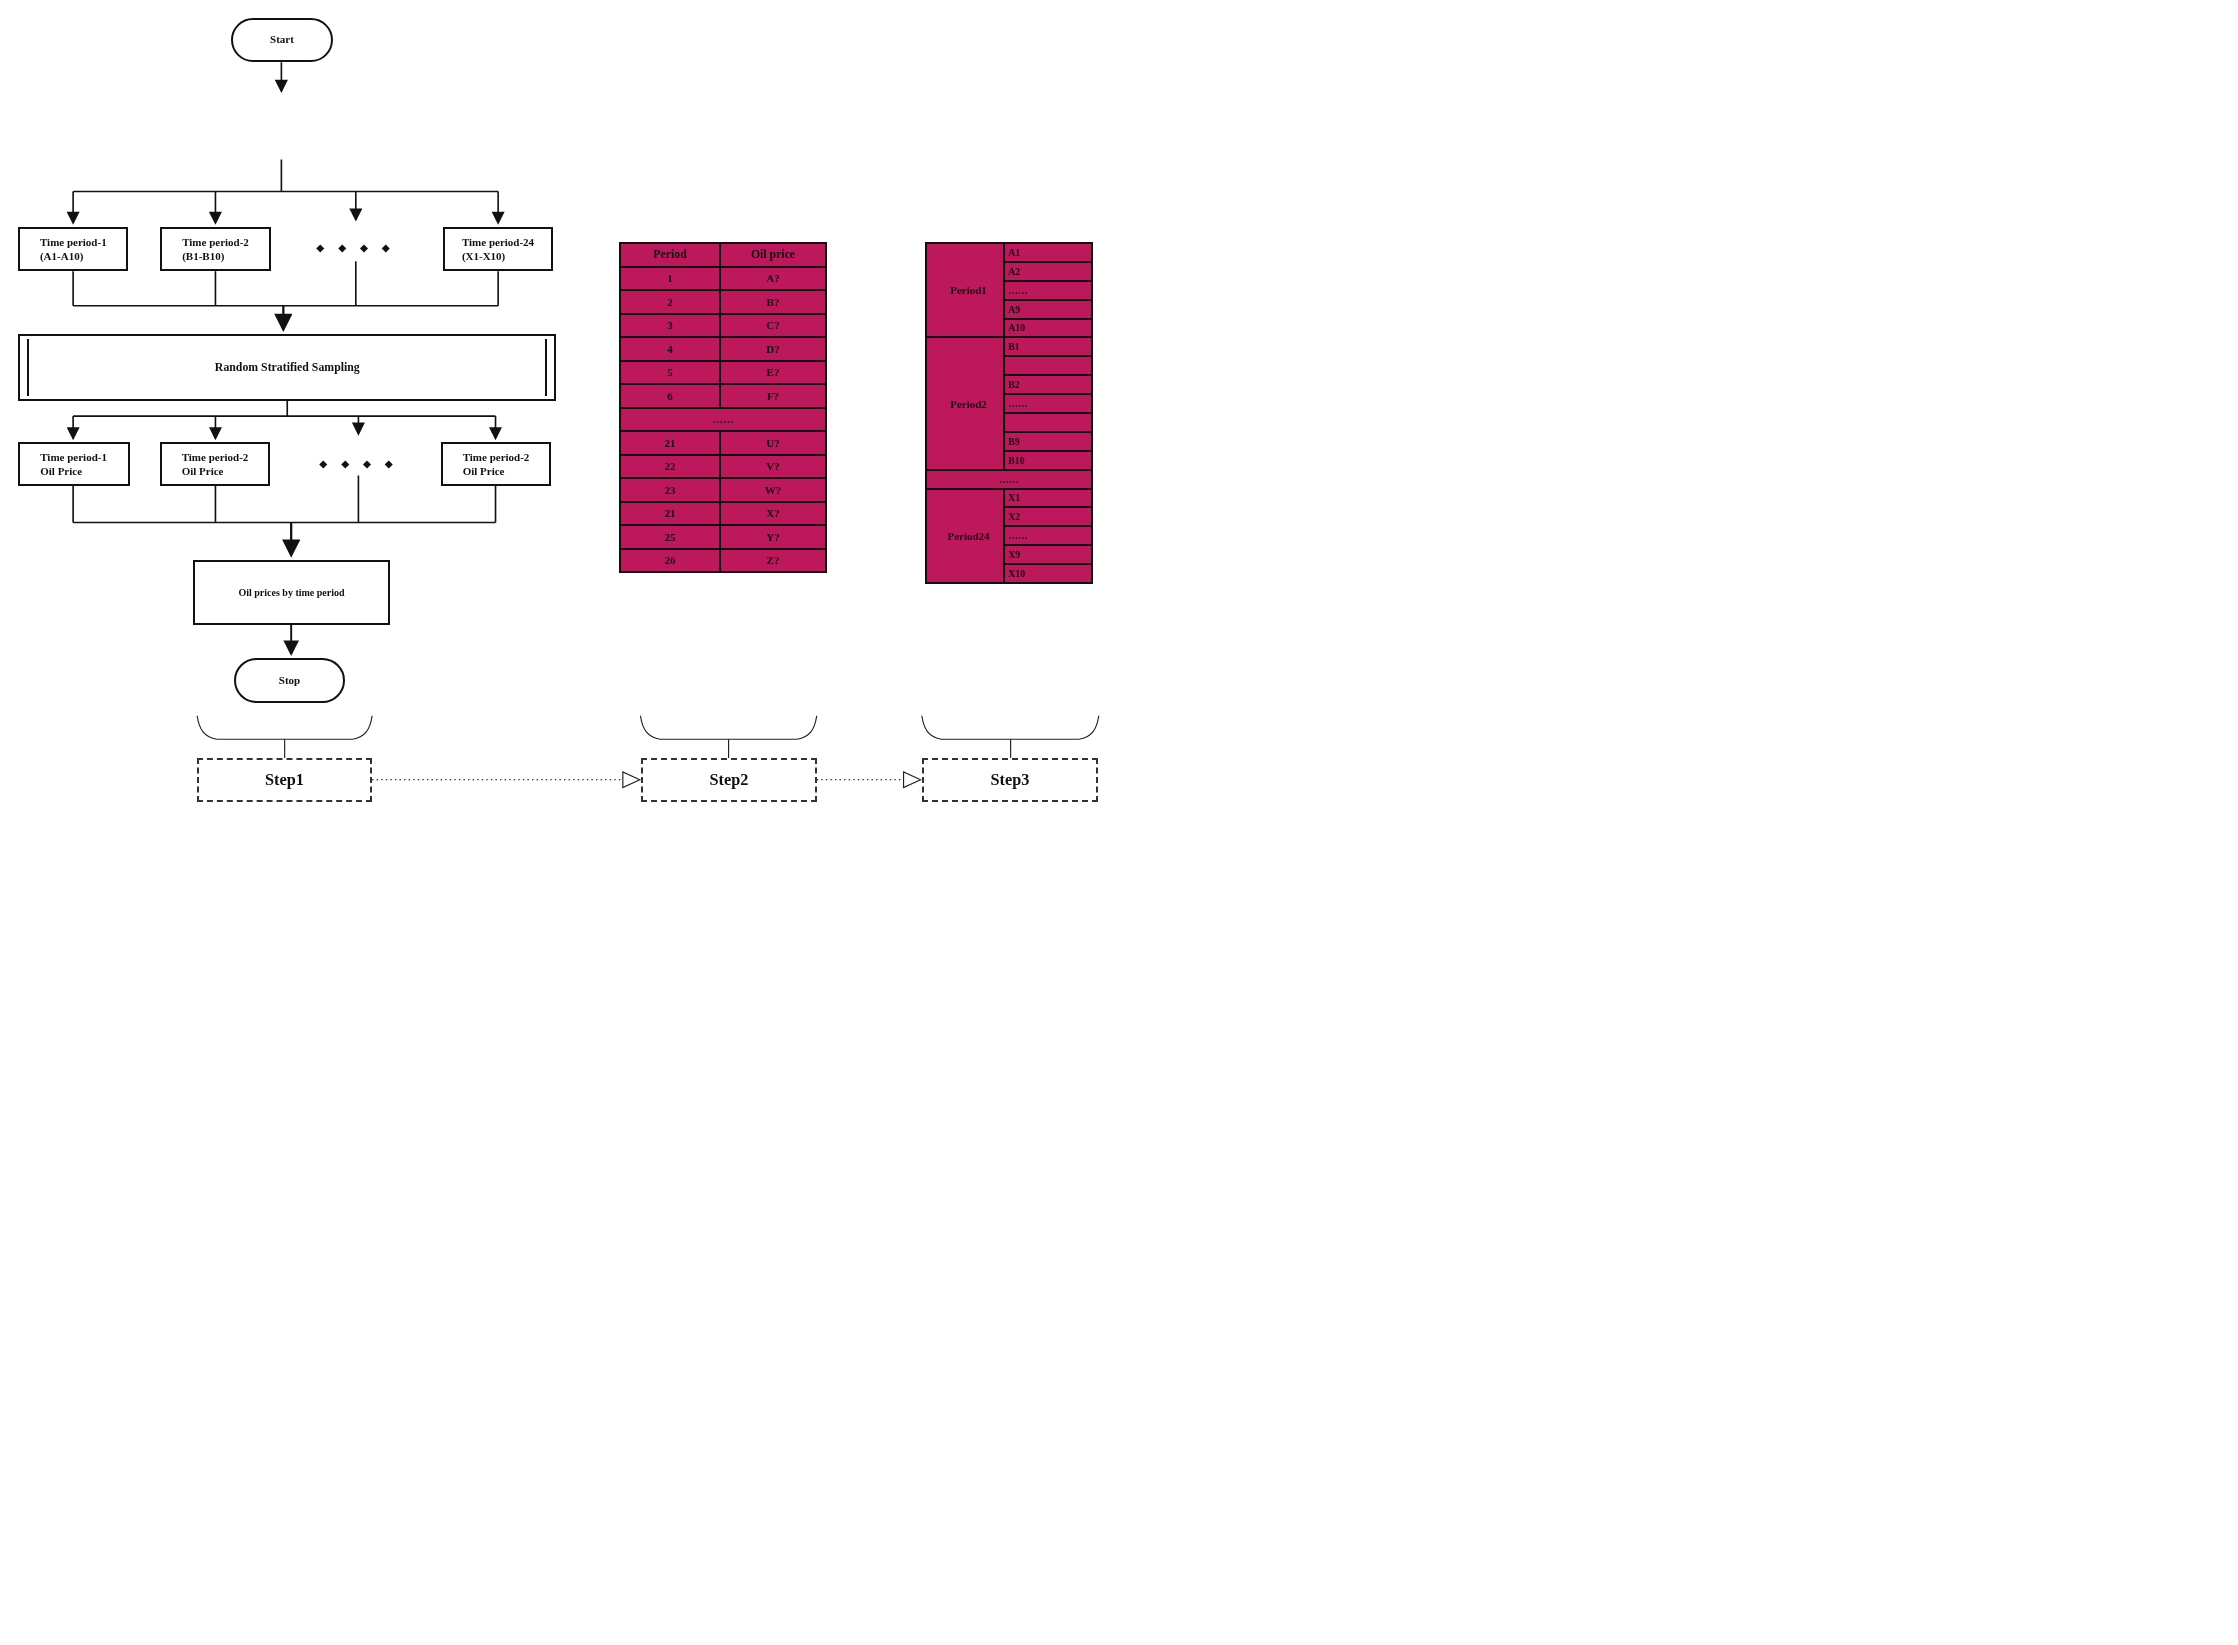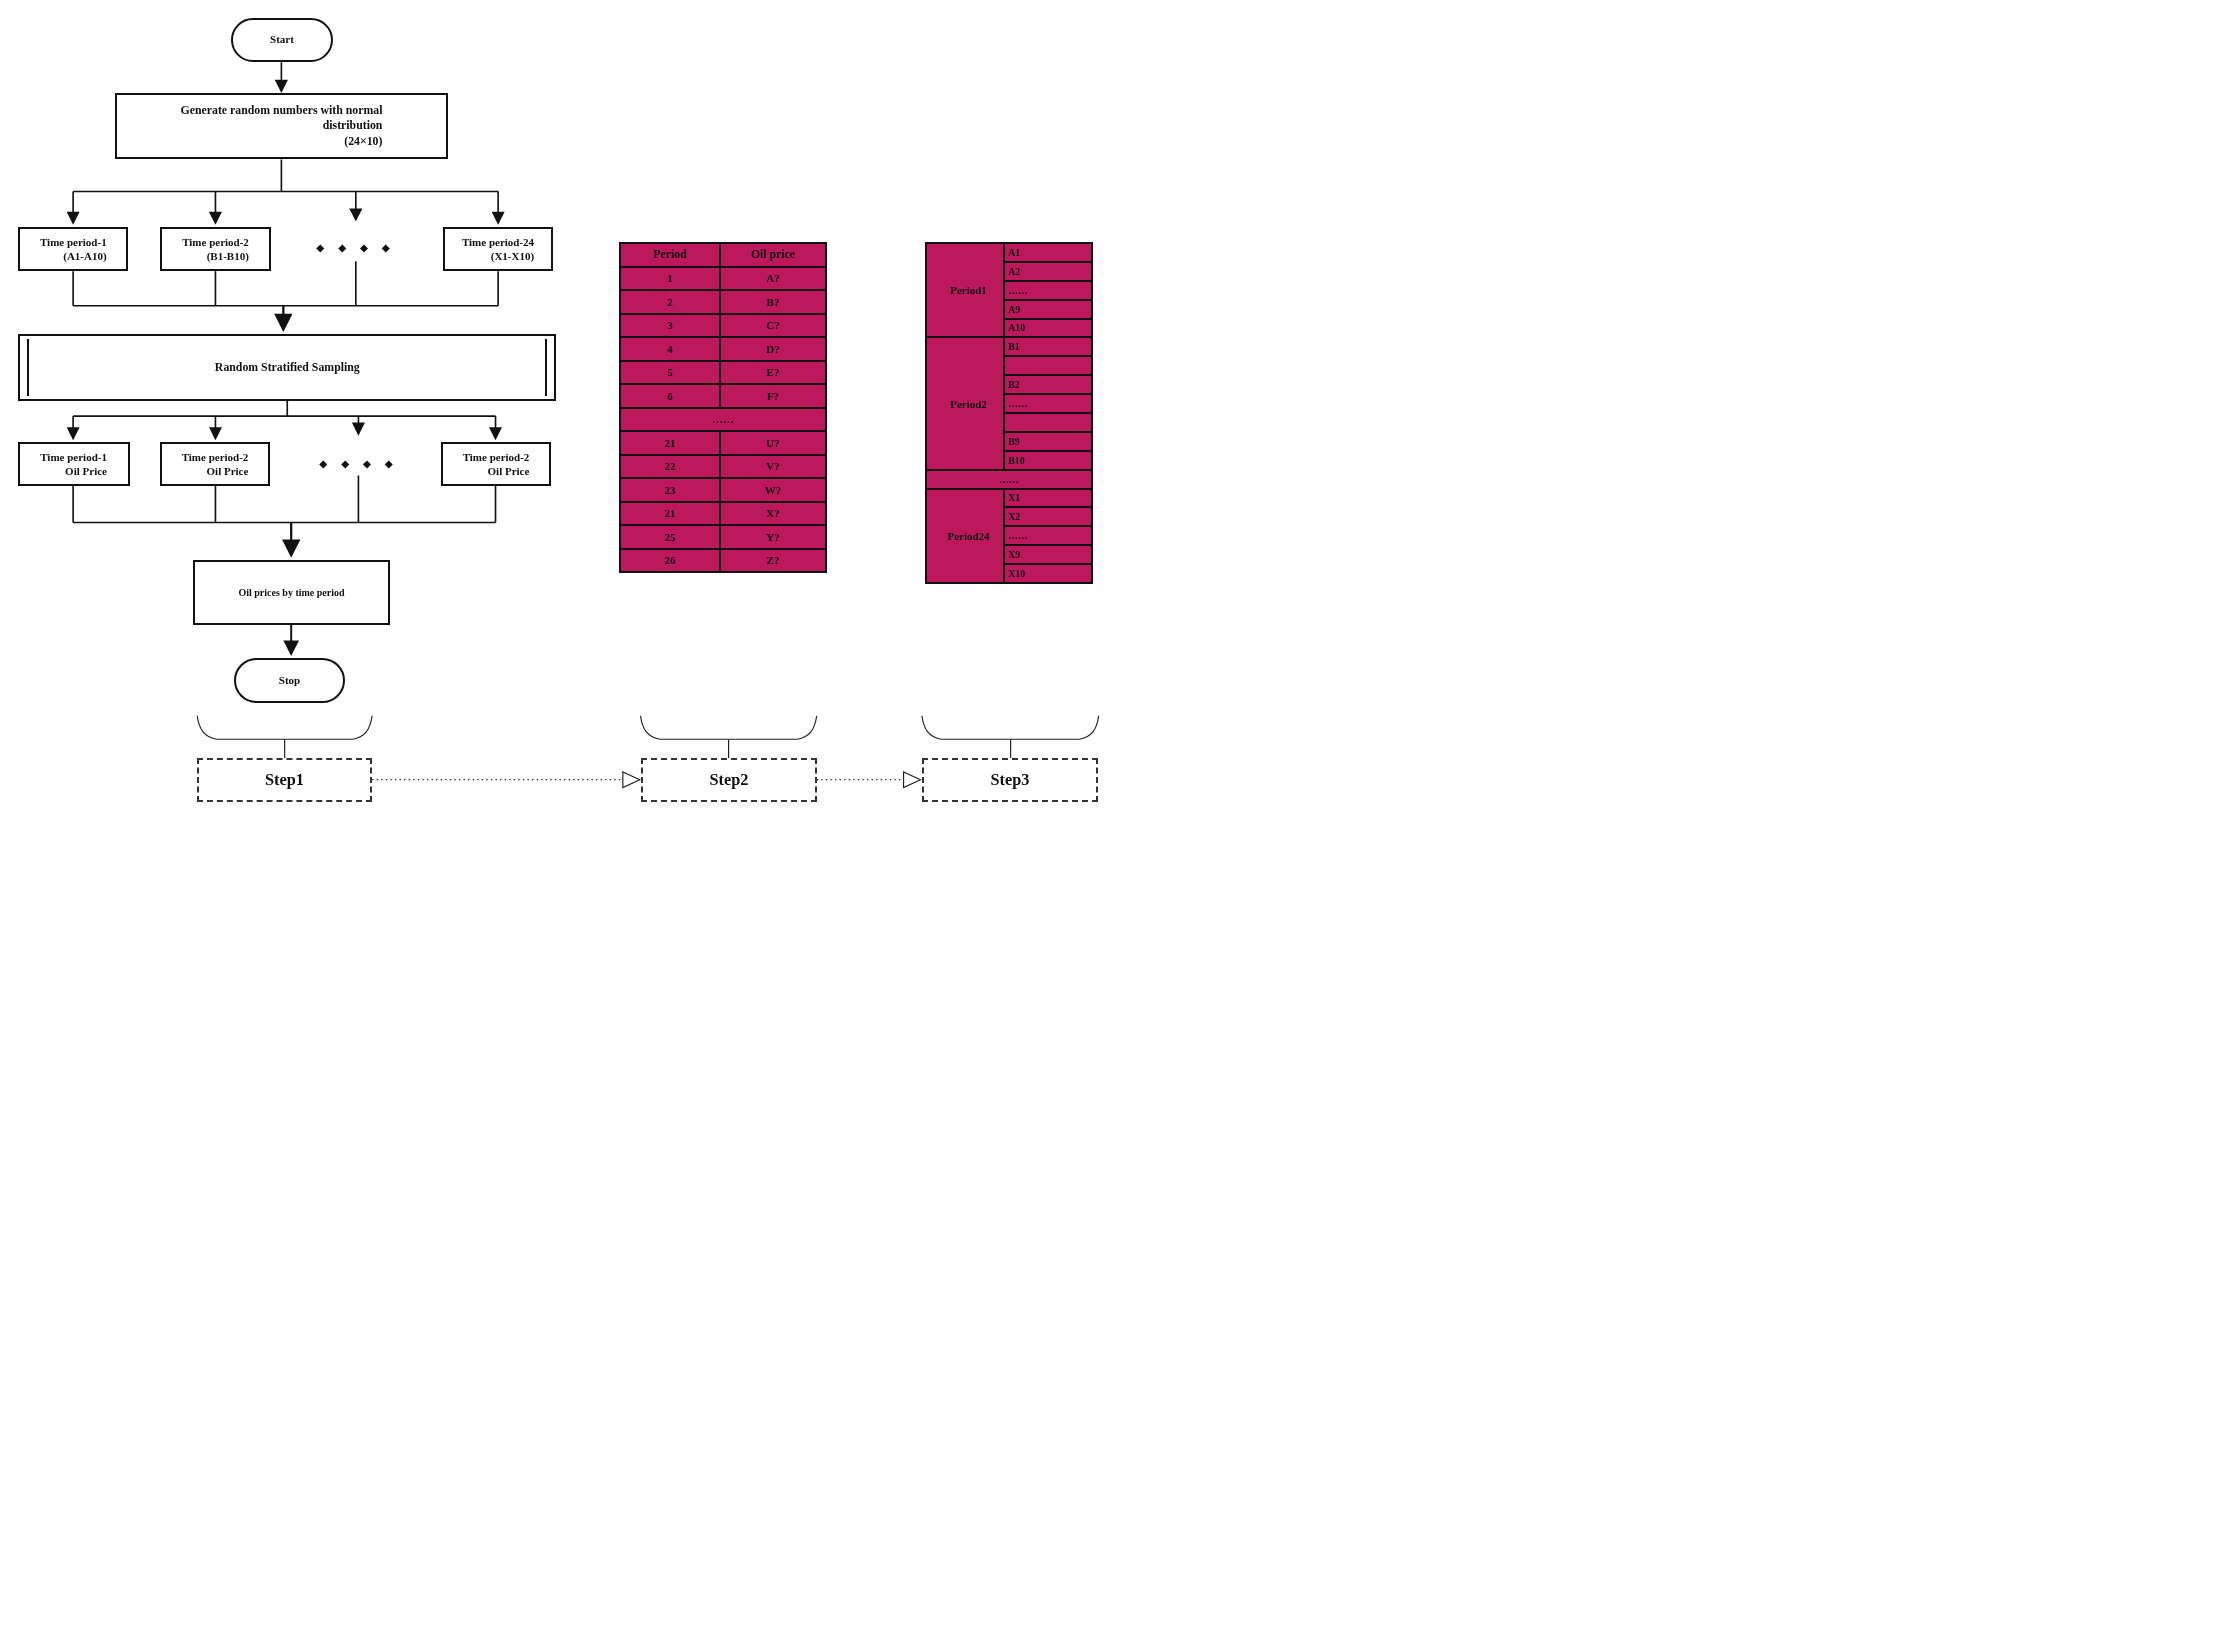--- a/index.html
+++ b/index.html
@@ -1,20 +1,20 @@
 <!DOCTYPE html>
 <html style="font-size:10.4px"><head>
 <meta charset="utf-8">
 <style>
   html,body{margin:0;padding:0;background:#fff;}
   .canvas{position:relative;width:1119px;height:823px;background:#fff;
           font-family:"Liberation Serif", serif;color:#111;}
   .wires{position:absolute;left:0;top:0;z-index:0;}
   .node{position:absolute;z-index:1;background:#fff;border:2px solid #111;
-        display:flex;align-items:center;justify-content:center;text-align:right;
+        display:flex;align-items:center;justify-content:center;text-align:left;
         font-weight:700;font-size:11px;line-height:1.3;white-space:pre-line;box-sizing:border-box;}
   .oval{border-radius:26px;}
   .thick{border-width:2.6px;}
   .dots{position:absolute;z-index:1;font-weight:700;font-size:9.8px;letter-spacing:5.9px;
         text-align:center;color:#111;}
   .sidebar-inner{position:absolute;top:2.6px;bottom:2.6px;width:2px;background:#111;}
   
   .grid-table{position:absolute;z-index:1;display:grid;background:#111;border:2px solid #111;
               box-sizing:border-box;gap:2px;}
   .mt{grid-template-columns:98px 1fr;grid-template-rows:repeat(14,1fr);}
@@ -82,23 +82,20 @@
     <g>
       <path d="M570,1194 H952" stroke="#222" stroke-width="2" stroke-dasharray="2 5" fill="none"></path>
       <polygon points="980,1194 954,1182 954,1206" fill="#fff" stroke="#222" stroke-width="1.8"></polygon>
       <path d="M1251,1194 H1382" stroke="#222" stroke-width="2" stroke-dasharray="2 5" fill="none"></path>
       <polygon points="1410,1194 1384,1182 1384,1206" fill="#fff" stroke="#222" stroke-width="1.8"></polygon>
     </g>
   </svg>
 
   <div class="node oval" style="left:231px;top:17.6px;width:102px;height:44px;"><span>Start</span></div>
 
-  <div class="node thick" style="left:115px;top:93px;width:333px;height:66px;font-size:11.8px;"><span>Generate random numbers with normal
-distribution
-(24×10)</span></div>
 
   <div class="node" style="left:18.3px;top:227px;width:110px;height:44px;"><span>Time period-1
 (A1-A10)</span></div>
   <div class="node" style="left:160px;top:227px;width:111px;height:44px;"><span>Time period-2
 (B1-B10)</span></div>
   <div class="dots" style="left:315px;top:242px;width:82px;">◆ ◆ ◆ ◆</div>
   <div class="node" style="left:443px;top:227px;width:110px;height:44px;"><span>Time period-24
 (X1-X10)</span></div>
 
   <div class="node" style="left:18.3px;top:334px;width:538px;height:67px;font-size:11.8px;">

